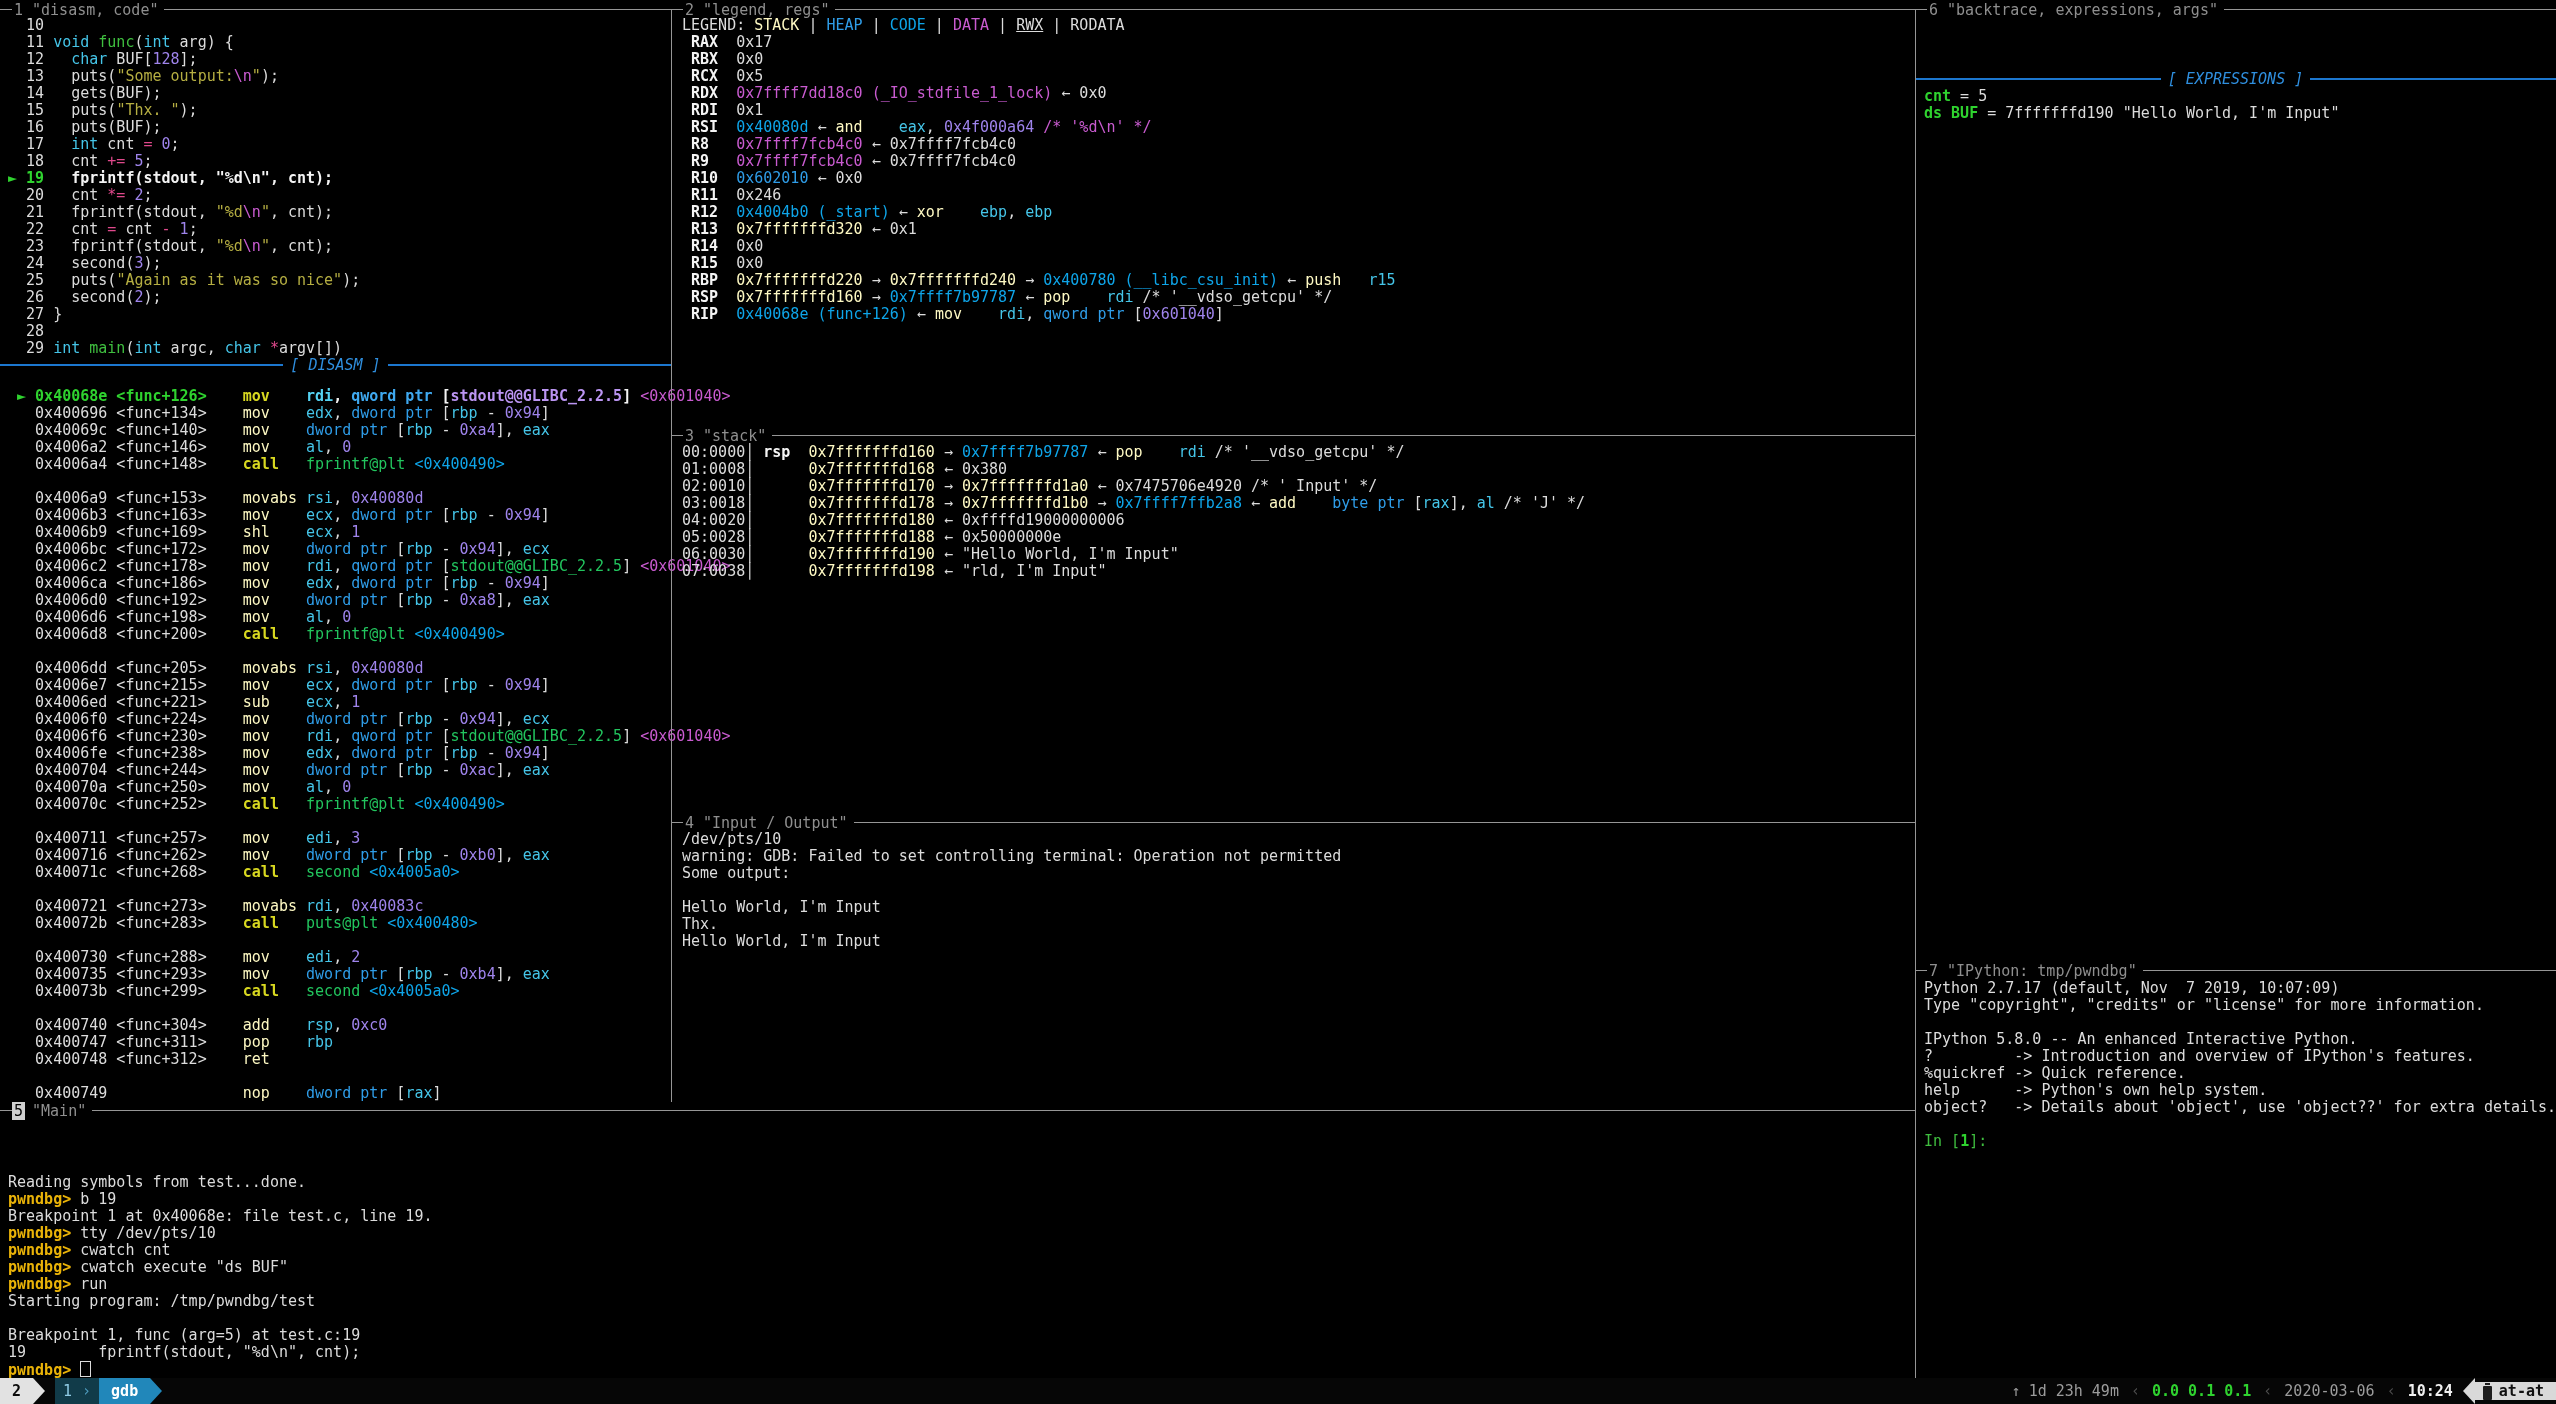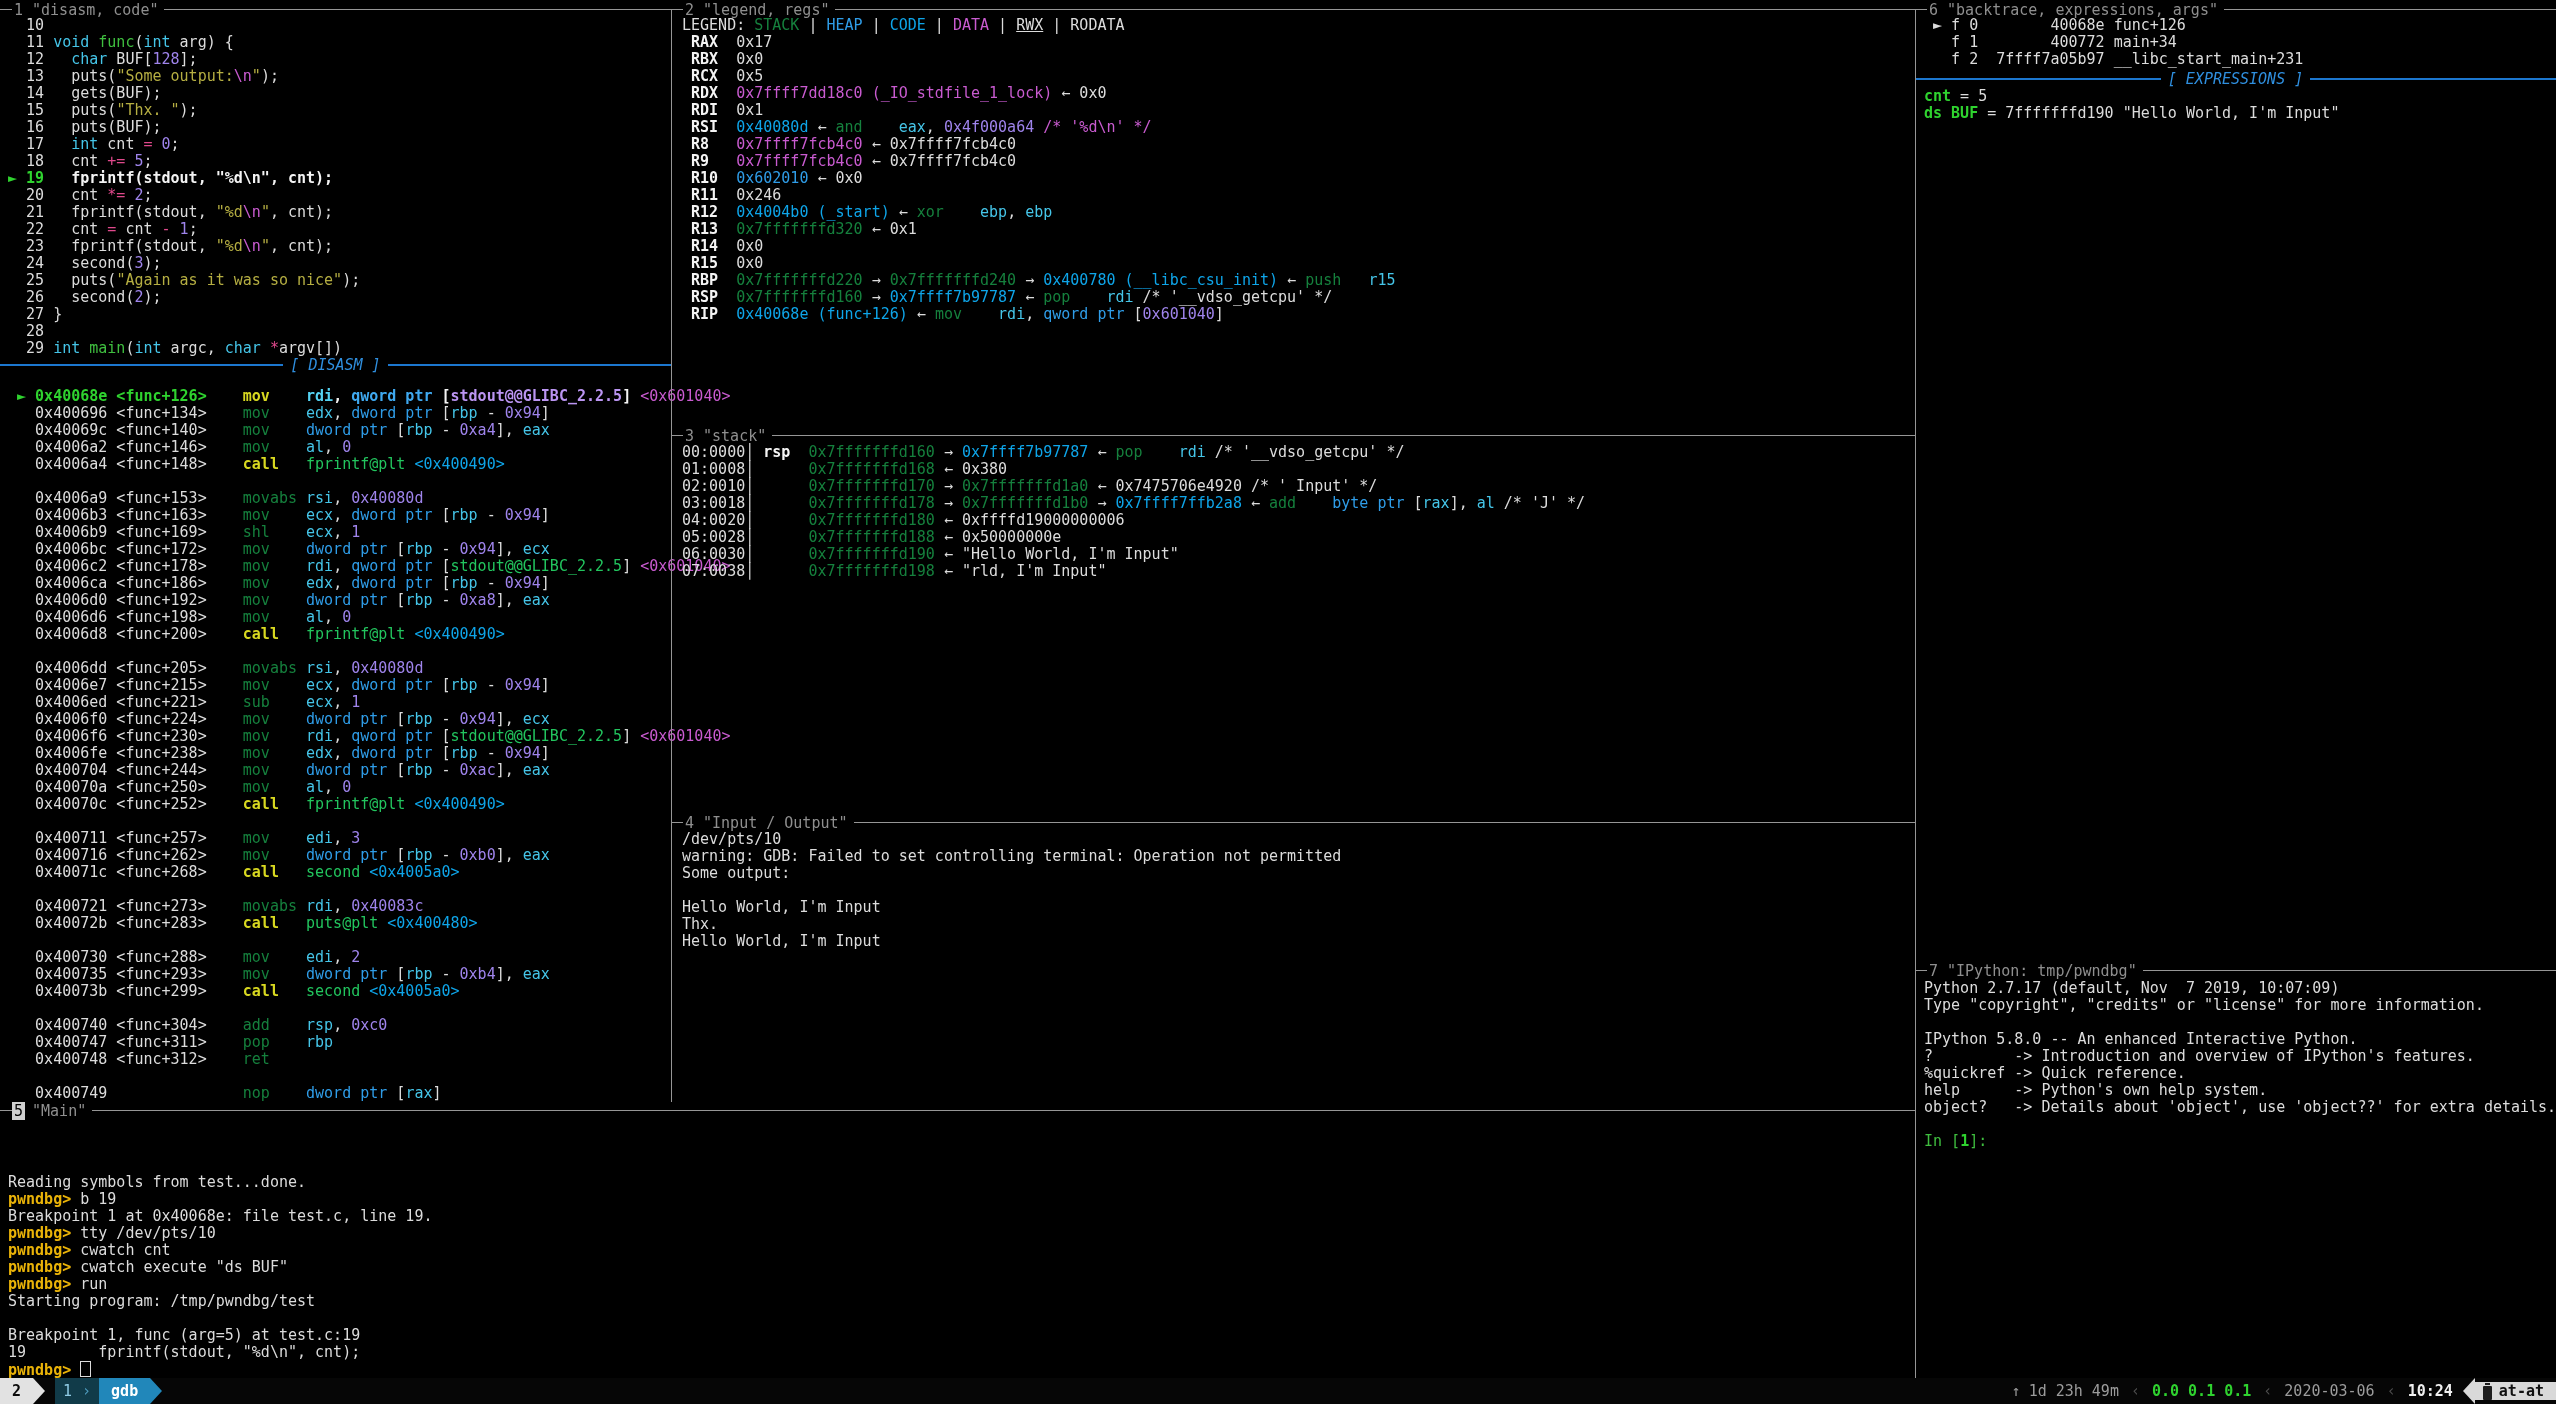--- a/index.html
+++ b/index.html
@@ -6,21 +6,21 @@
   #screen{position:relative;width:2556px;height:1404px;background:#000;overflow:hidden;
           font-family:"DejaVu Sans Mono","DejaVu Sans",monospace;font-size:15px;}
   .pane{position:absolute;background:transparent;}
   .lines{position:absolute;white-space:pre;}
   .row{height:17px;line-height:17px;white-space:pre;}
   
   .sg-w {color:#dcdcdc;}
   .sg-wb{color:#f4f4f4;font-weight:bold;}
   .sg-gn{color:#3fbf3f;}
   .sg-gnb{color:#2fd32f;font-weight:bold;}
-  .sg-yl{color:#15803d;}
+  .sg-yl{color:#fef9c3;}
   .sg-ylb{color:#d8d820;font-weight:bold;}
   .sg-rd{color:#0ea5e9;}
   .sg-rdb{color:#eab308;font-weight:bold;}
   .sg-cy{color:#45c5e8;}
   .sg-cyb{color:#55d2f2;font-weight:bold;}
   .sg-bl{color:#2f9de8;}
   .sg-blb{color:#3fa9f0;font-weight:bold;}
   .sg-mg{color:#c95bd0;}
   .sg-vi{color:#22c55e;}
   .sg-vib{color:#bb95f2;font-weight:bold;}
@@ -130,21 +130,20 @@
     <div id="console-lines" class="lines" style="left:8px;top:72px;"><div class="row"><span class="sg-w">Reading symbols from test...done.</span></div><div class="row"><span class="sg-rdb">pwndbg&gt; </span><span class="sg-w">b 19</span></div><div class="row"><span class="sg-w">Breakpoint 1 at 0x40068e: file test.c, line 19.</span></div><div class="row"><span class="sg-rdb">pwndbg&gt; </span><span class="sg-w">tty /dev/pts/10</span></div><div class="row"><span class="sg-rdb">pwndbg&gt; </span><span class="sg-w">cwatch cnt</span></div><div class="row"><span class="sg-rdb">pwndbg&gt; </span><span class="sg-w">cwatch execute "ds BUF"</span></div><div class="row"><span class="sg-rdb">pwndbg&gt; </span><span class="sg-w">run</span></div><div class="row"><span class="sg-w">Starting program: /tmp/pwndbg/test</span></div><div class="row">&nbsp;</div><div class="row"><span class="sg-w">Breakpoint 1, func (arg=5) at test.c:19</span></div><div class="row"><span class="sg-w">19        fprintf(stdout, "%d\n", cnt);</span></div><div class="row"><span class="sg-rdb">pwndbg&gt; </span><span class="cursor"></span></div></div>
   </div>
 
   <div class="pane" style="left:1915px;top:0;width:641px;height:962px;">
     <div class="phdr" style="top:1px;">
       <span class="hl hl-lead"></span>
         <span class="pnum">6</span>
         <span class="ptitle">"backtrace, expressions, args"</span>
         <span class="hl hl-fill"></span>
     </div>
-    <div id="bt-lines" class="lines" style="left:9px;top:17px;"><div class="row"><span class="sg-w"> ► f 0        40068e func+126</span></div><div class="row"><span class="sg-w">   f 1        400772 main+34</span></div><div class="row"><span class="sg-w">   f 2  7ffff7a05b97 __libc_start_main+231</span></div></div>
     <div class="bsep" style="top:70px;">
       <span class="bl-line"></span>
         <span class="bseptext">[ EXPRESSIONS ]</span>
         <span class="bl-line"></span>
     </div>
     <div id="expr-lines" class="lines" style="left:9px;top:88px;"><div class="row"><span class="sg-gnb">cnt</span><span class="sg-w"> = 5</span></div><div class="row"><span class="sg-gnb">ds BUF</span><span class="sg-w"> = 7fffffffd190 "Hello World, I'm Input"</span></div></div>
   </div>
 
   <div class="pane" style="left:1915px;top:962px;width:641px;height:416px;">
     <div class="phdr" style="top:0;">

